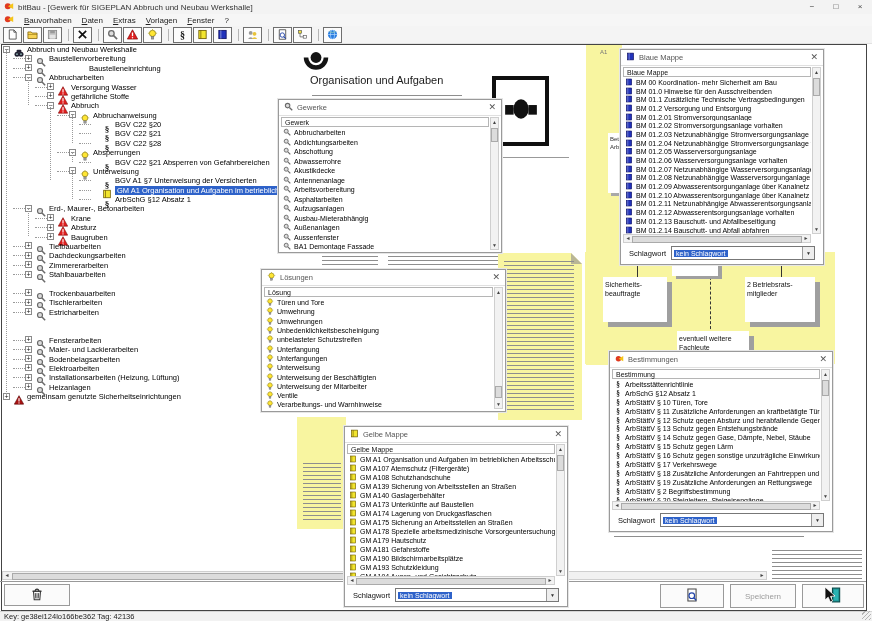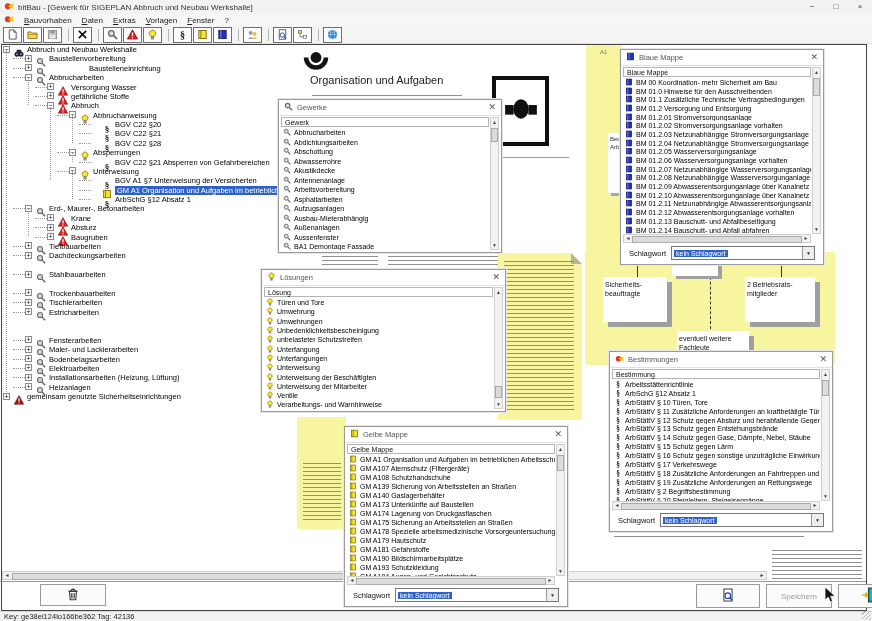--- a/index.html
+++ b/index.html
@@ -49,21 +49,21 @@
   .varrow{position:absolute;left:0;width:7px;height:8px;font-size:5px;line-height:8px;text-align:center;color:#444;}
   .vthumb{position:absolute;left:0;width:7px;background:#dcdcdc;border:1px solid #aaa;box-sizing:border-box;}
   .hscroll{position:absolute;left:0;right:10px;height:9px;background:#f2f2f2;border:1px solid #cfcfcf;box-sizing:border-box;font-size:5px;color:#444;}
   .harrow{position:absolute;top:0;width:8px;height:7px;line-height:7px;text-align:center;}
   .hthumb{position:absolute;top:1px;height:5px;background:#dcdcdc;border:1px solid #aaa;}
   .schlag{position:absolute;left:0;right:0;bottom:0;height:18px;display:flex;align-items:center;gap:5px;font-size:7.5px;color:#111;padding-left:6px;}
   .combo{flex:1;height:12px;border:1px solid #777;background:#fff;display:flex;align-items:center;margin-right:6px;}
   .combo .val{background:#2e62c9;color:#fff;font-size:7px;padding:0 2px;margin-left:2px;white-space:nowrap;}
   .combo .drop{margin-left:auto;width:12px;height:100%;background:#eee;border-left:1px solid #999;display:flex;align-items:center;justify-content:center;font-size:5px;color:#333;box-sizing:border-box;}
   
-  .bbtn{position:absolute;background:#fbfbfb;border:1px solid #9a9a9a;display:flex;align-items:center;justify-content:center;z-index:2;font-size:8px;margin-left:36px;}
+  .bbtn{position:absolute;background:#fbfbfb;border:1px solid #9a9a9a;display:flex;align-items:center;justify-content:center;z-index:2;font-size:8px;}
   .bbtn.disabled{color:#9b9b9b;}
   .hscrollbar{position:absolute;left:2px;top:571px;width:765px;height:9px;background:#f1f1f1;border:1px solid #cfcfcf;box-sizing:border-box;z-index:1;font-size:5px;color:#444;}
   .statusbar{left:0;top:611px;width:872px;height:10px;background:#f2f2f2;border-top:1px solid #d5d5d5;display:flex;align-items:center;font-size:7.5px;color:#222;padding-left:4px;box-sizing:border-box;z-index:6;}
   .grip{position:absolute;right:1px;bottom:1px;width:9px;height:9px;background:repeating-linear-gradient(135deg,transparent 0,transparent 2px,#b5b5b5 2px,#b5b5b5 3px);}
   .cursor{z-index:9;}
 </style>
 </head>
 <body>
 
 <div class="app">
@@ -452,20 +452,29 @@
       </div>
       <div class="trow" style="top:251.36px;left:0;width:872px;">
         <span class="stub" style="left:13px;width:12px;"></span>
         <span class="exp" style="left:25px;">+</span>
         <span class="tico" style="left:36px;"><svg width="10" height="10" viewBox="0 0 12 12">
             <circle cx="4.8" cy="4.8" r="3" fill="#ddd" stroke="#6a6a6a" stroke-width="1.4"></circle>
             <line x1="7.2" y1="7.2" x2="11" y2="11" stroke="#6a6a6a" stroke-width="1.8"></line>
           </svg></span>
         <span class="tlab" style="left:49px;">Dachdeckungsarbeiten</span>
       </div>
+      <div class="trow" style="top:260.74px;left:0;width:872px;">
+        <span class="stub" style="left:13px;width:12px;"></span>
+        <span class="exp" style="left:25px;">+</span>
+        <span class="tico" style="left:36px;"><svg width="10" height="10" viewBox="0 0 12 12">
+            <circle cx="4.8" cy="4.8" r="3" fill="#ddd" stroke="#6a6a6a" stroke-width="1.4"></circle>
+            <line x1="7.2" y1="7.2" x2="11" y2="11" stroke="#6a6a6a" stroke-width="1.8"></line>
+          </svg></span>
+        <span class="tlab" style="left:49px;">Zimmererarbeiten</span>
+      </div>
       <div class="trow" style="top:270.12px;left:0;width:872px;">
         <span class="stub" style="left:13px;width:12px;"></span>
         <span class="exp" style="left:25px;">+</span>
         <span class="tico" style="left:36px;"><svg width="10" height="10" viewBox="0 0 12 12">
             <circle cx="4.8" cy="4.8" r="3" fill="#ddd" stroke="#6a6a6a" stroke-width="1.4"></circle>
             <line x1="7.2" y1="7.2" x2="11" y2="11" stroke="#6a6a6a" stroke-width="1.8"></line>
           </svg></span>
         <span class="tlab" style="left:49px;">Stahlbauarbeiten</span>
       </div>
       <div class="trow" style="top:298.26px;left:0;width:872px;">

